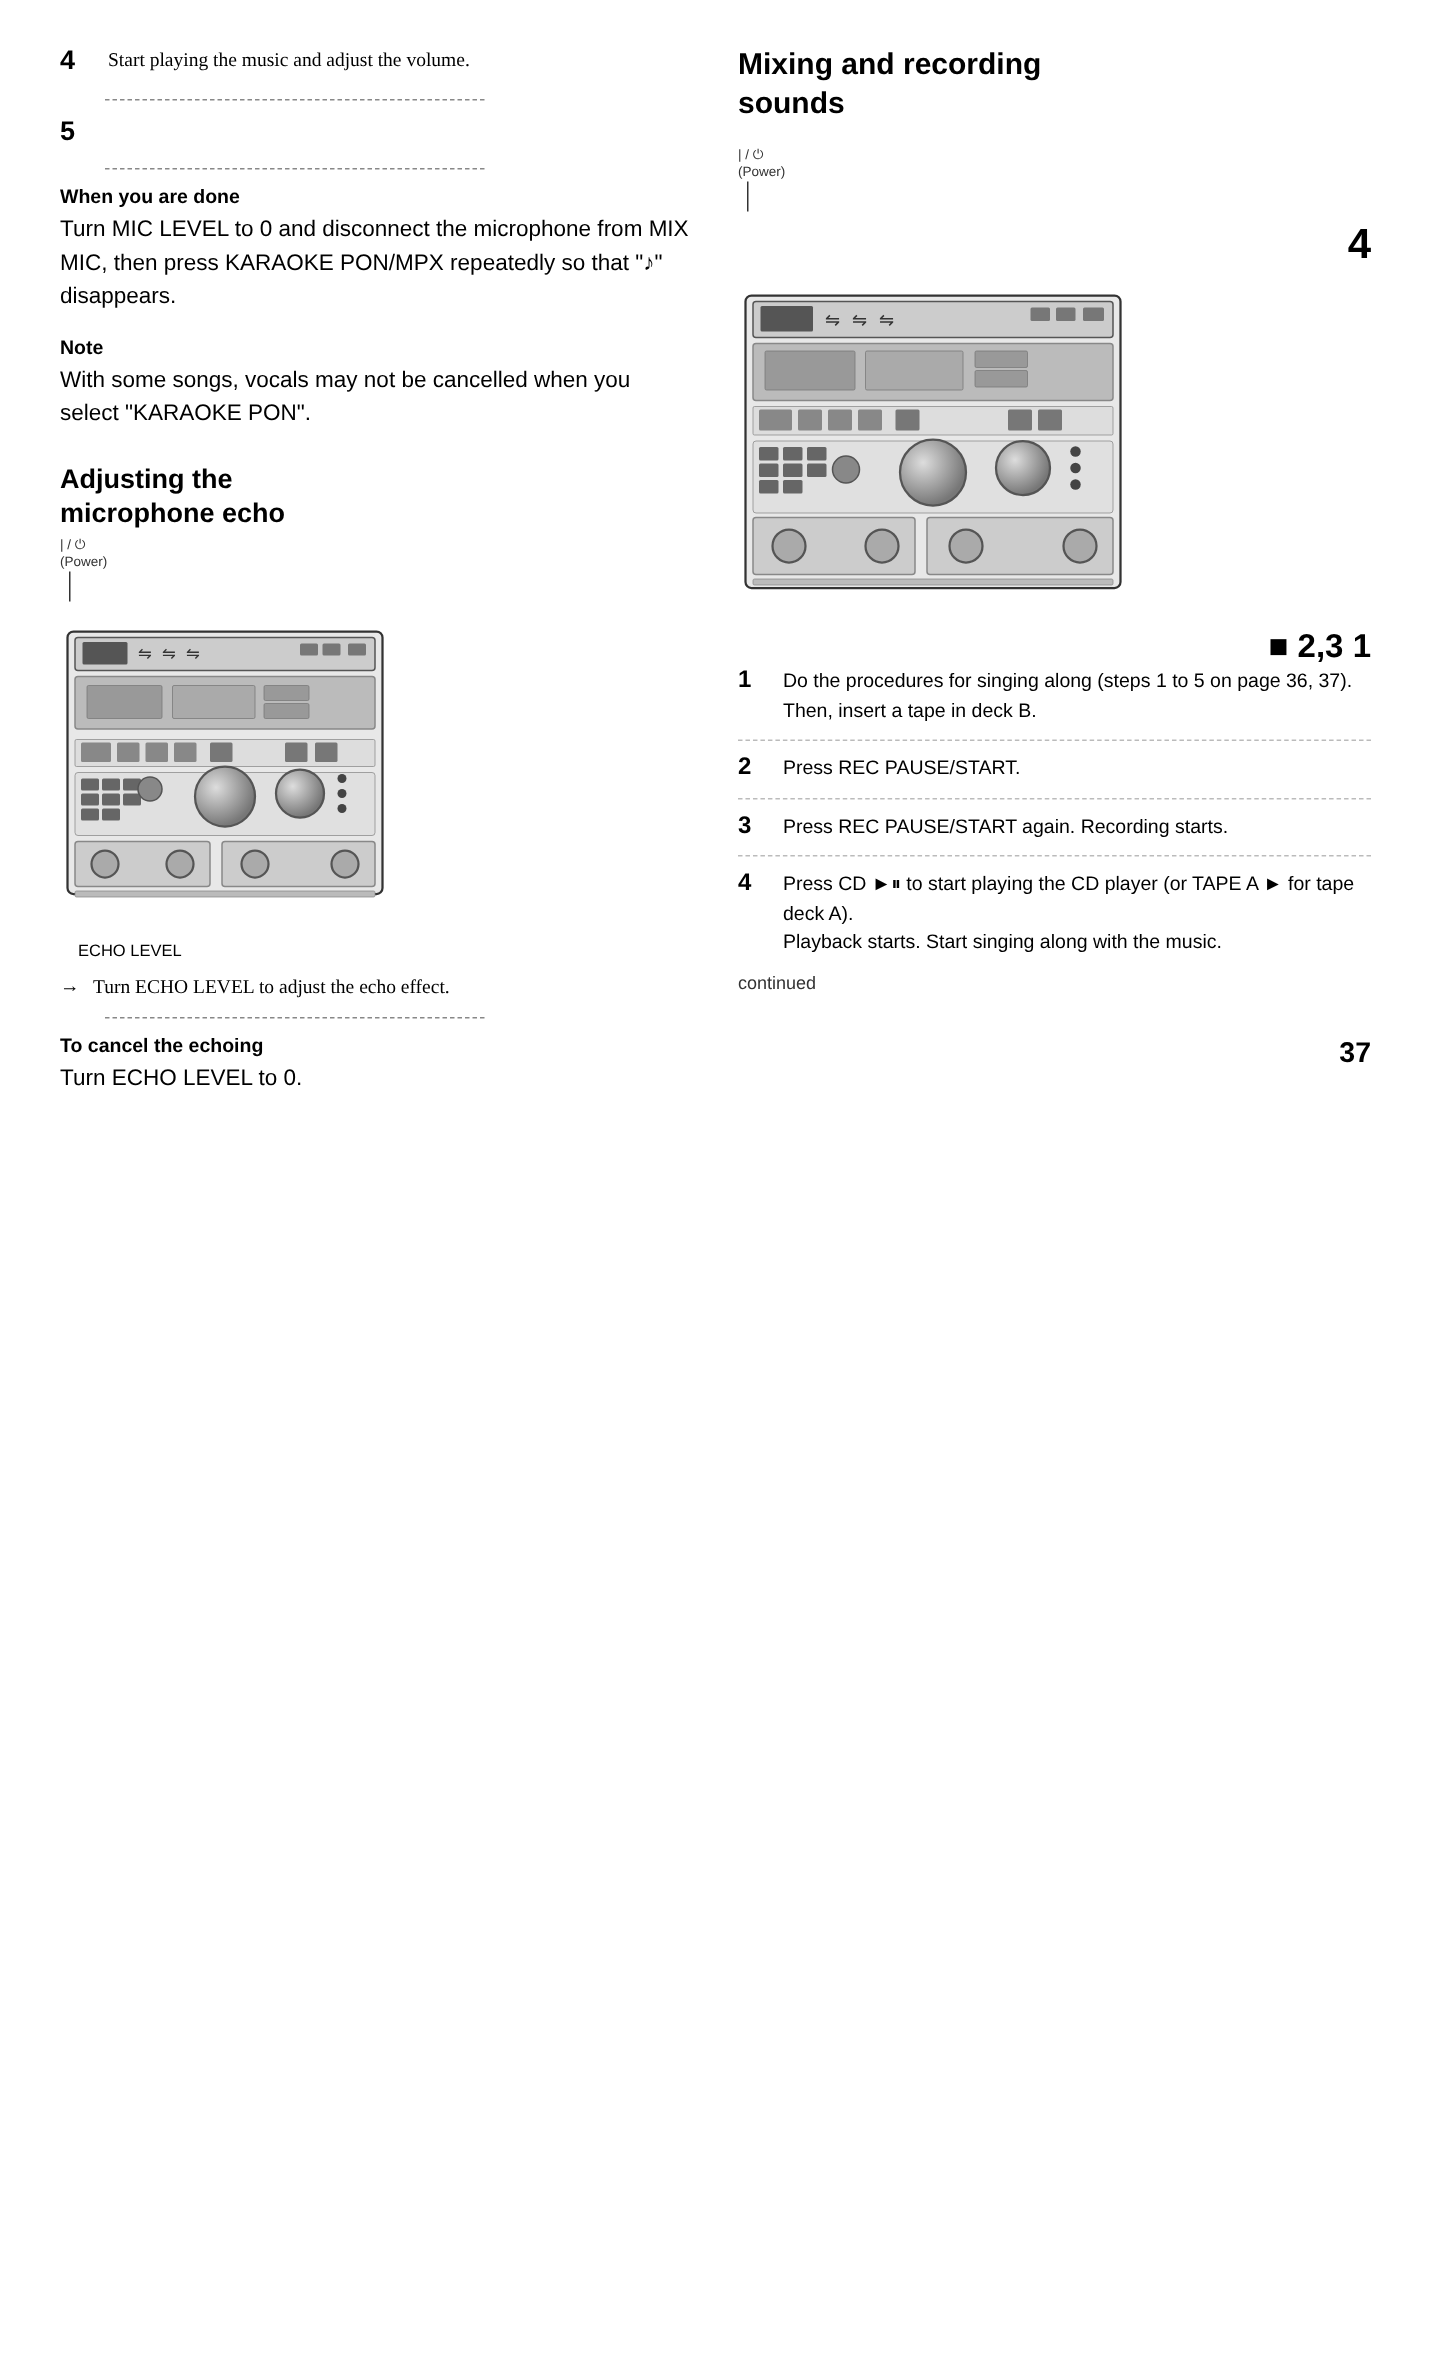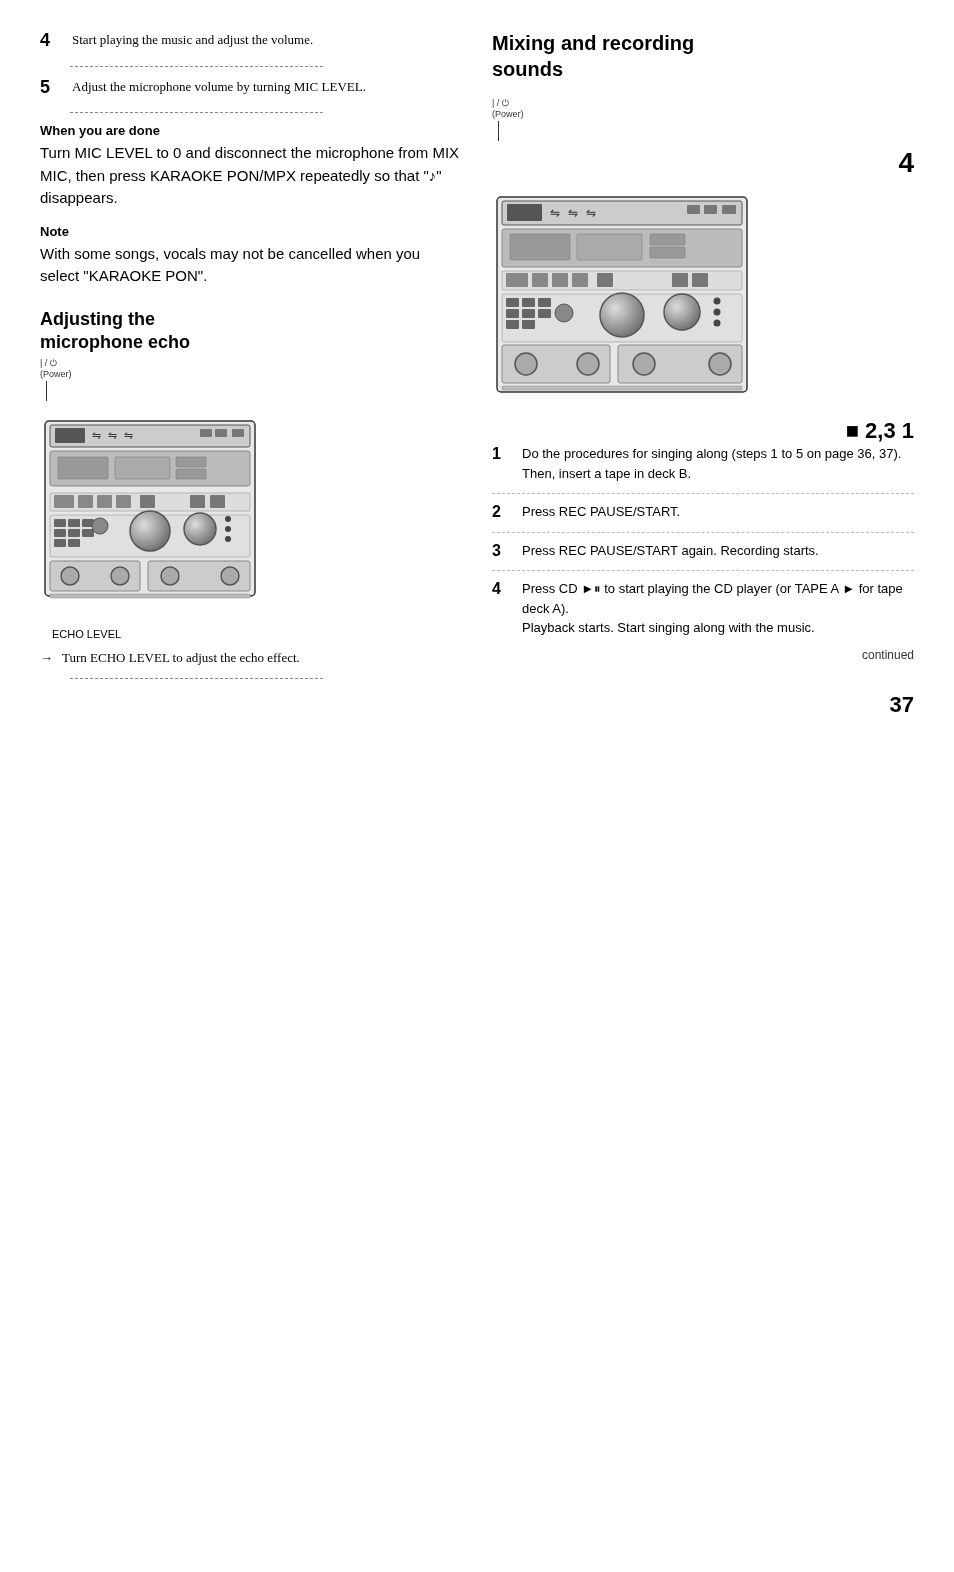--- a/index.html
+++ b/index.html
@@ -155,26 +155,26 @@
       font-weight: bold;
       display: flex;
       justify-content: flex-end;
       align-items: center;
       gap: 4px;
     }
 
     
     .page-number {
       text-align: right;
-      font-size: 22px;
+      font-size: 19px;
       font-weight: bold;
       margin-top: 30px;
     }
     .continued {
-      text-align: right;
+      text-align: left;
       font-size: 12px;
       color: #333;
       margin-top: 10px;
     }
 
     
     .device-svg-wrap {
       margin: 8px 0;
     }
   </style>
@@ -187,21 +187,20 @@
 
     <div class="step-block">
       <span class="step-num-bold">4</span>
       <span class="step-text">Start playing the music and adjust the volume.</span>
     </div>
 
     <hr class="dashed-line">
 
     <div class="step-block">
       <span class="step-num-bold">5</span>
-      <span class="step-text">Adjust the microphone volume by turning MIC LEVEL.</span>
     </div>
 
     <hr class="dashed-line">
 
     <div style="margin-bottom:14px;">
       <div class="section-heading">When you are done</div>
       <div class="section-body">Turn MIC LEVEL to 0 and disconnect the microphone from MIX MIC, then press KARAOKE PON/MPX repeatedly so that "♪" disappears.</div>
     </div>
 
     <div style="margin-bottom:20px;">
@@ -296,20 +295,24 @@
 
       <div class="echo-label">ECHO LEVEL</div>
 
       <div class="arrow-bullet">
         <span class="arrow-sym">→</span>
         <span class="step-text">Turn ECHO LEVEL to adjust the echo effect.</span>
       </div>
 
       <hr class="dashed-line">
 
+      <div style="margin-bottom:10px;">
+        <div class="section-heading">To cancel the echoing</div>
+        <div class="section-body">Turn ECHO LEVEL to 0.</div>
+      </div>
     </div>
   </div>
 
   <div class="right-col">
 
     <div class="big-section-title">
       <span>Mixing and recording</span><br>
       <span>sounds</span>
     </div>
 

